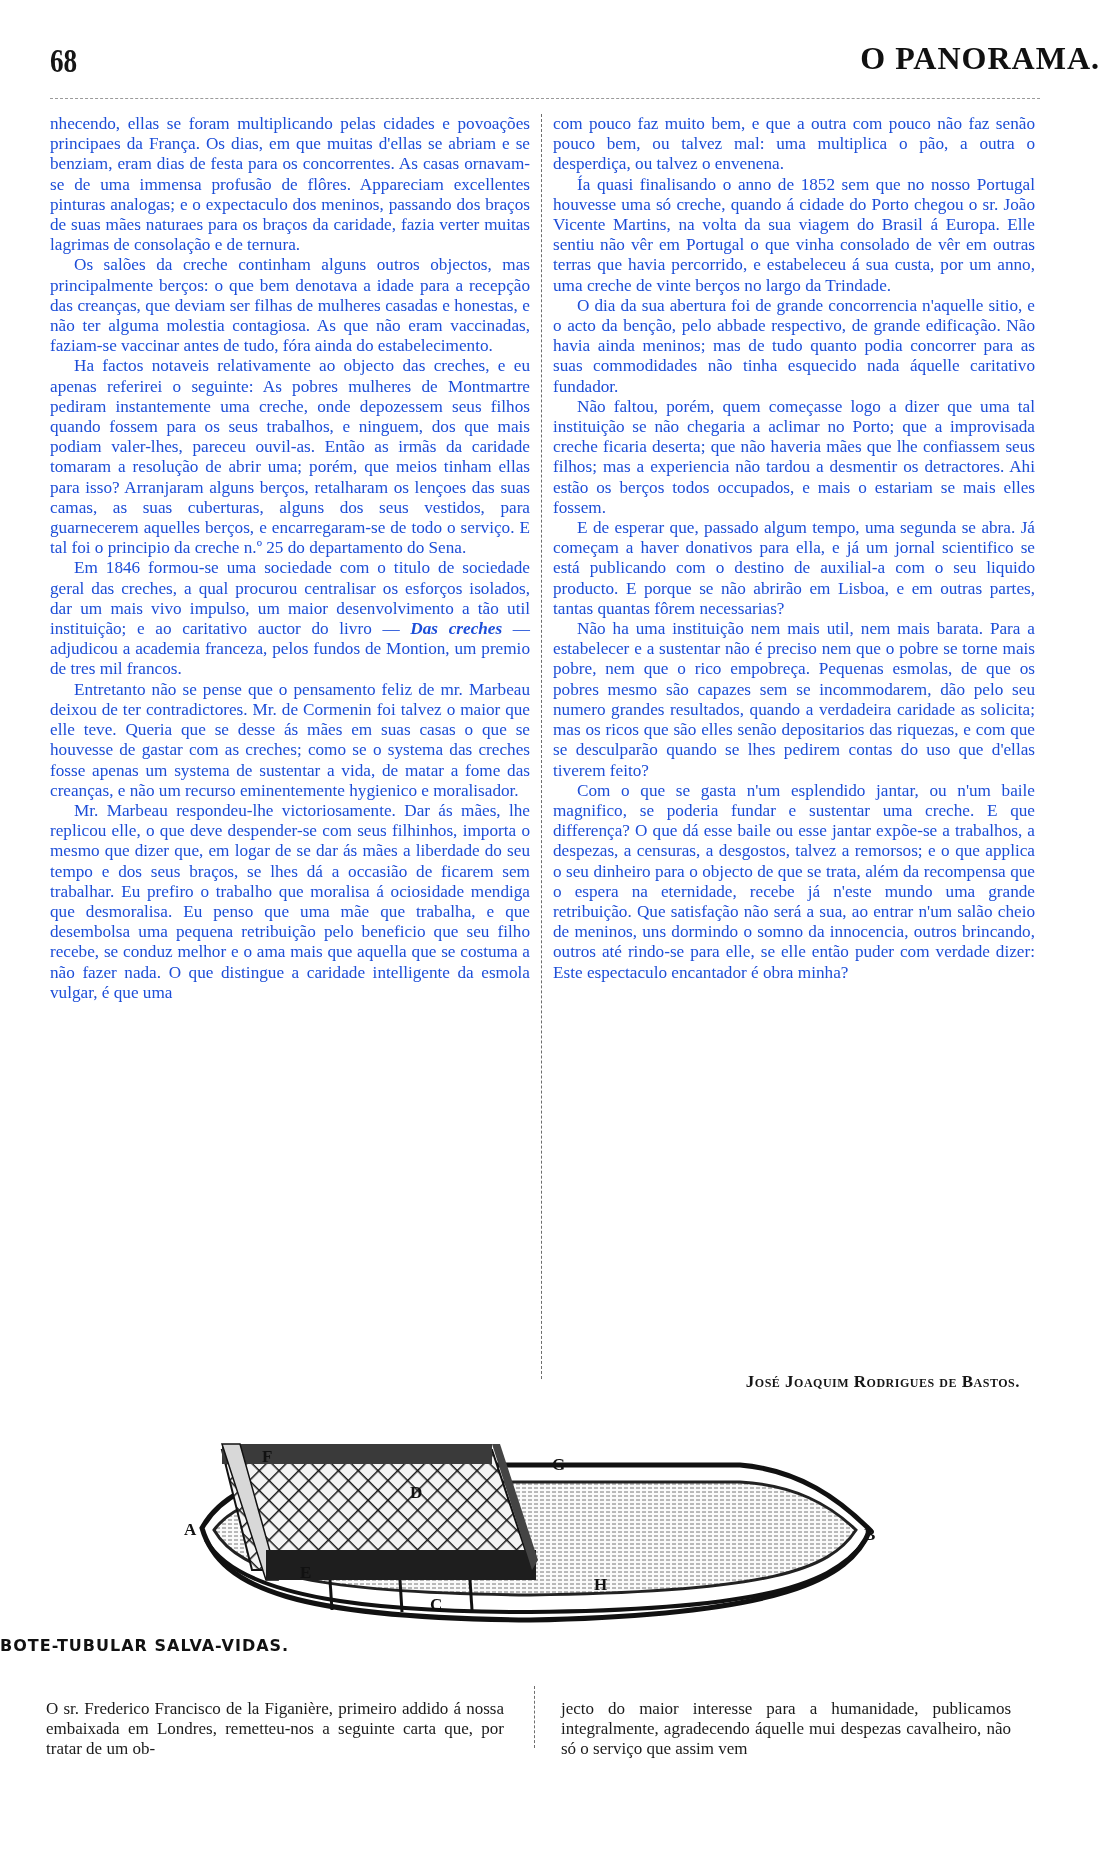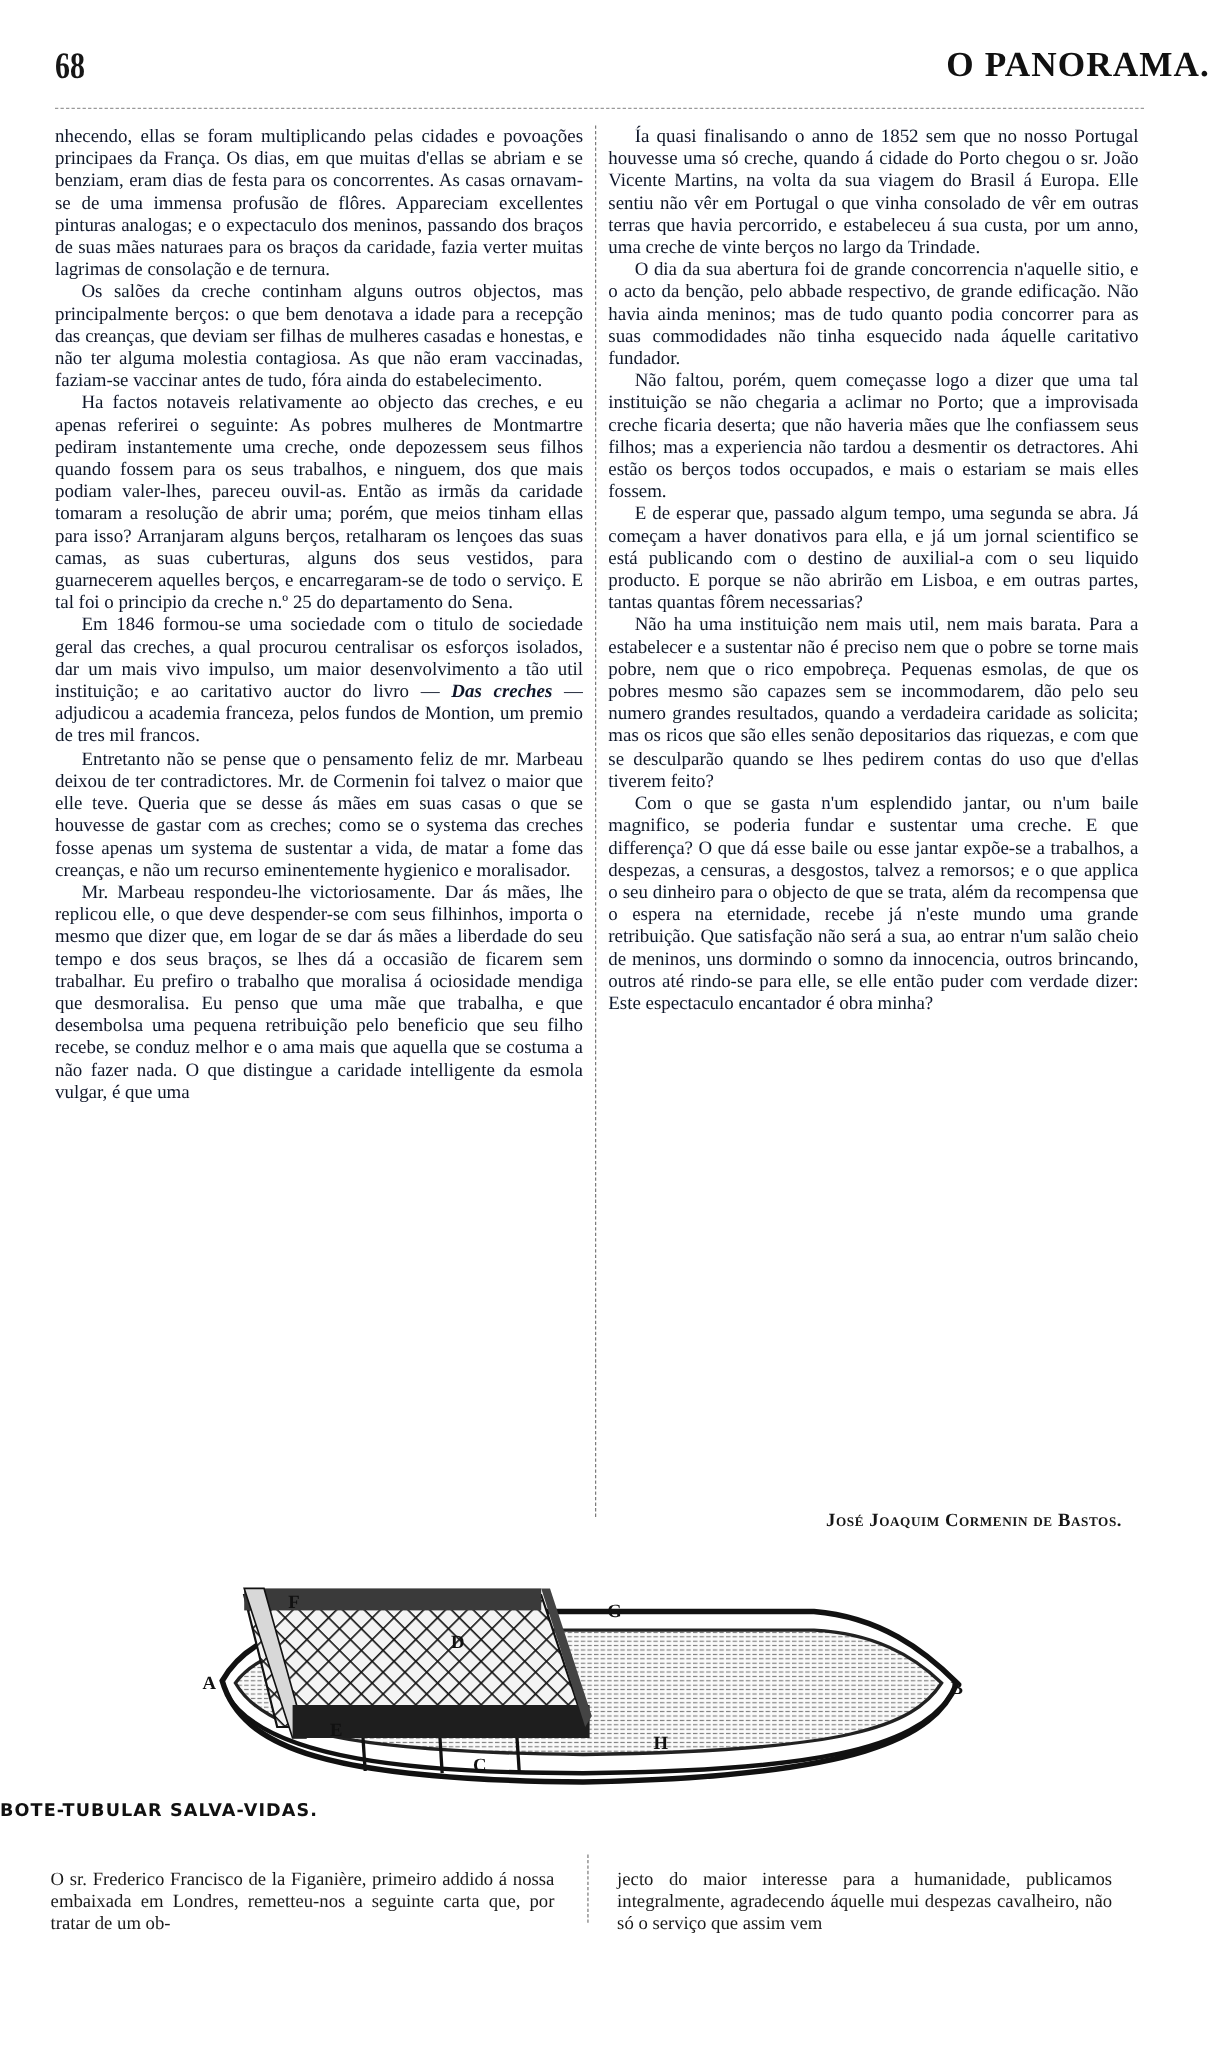--- a/index.html
+++ b/index.html
@@ -17,21 +17,21 @@
     position: absolute; left: 0; width: 1100px; top: 40px; text-align: right;
     font-family: "Liberation Serif", serif; font-size: 32px; font-weight: bold;
     letter-spacing: 1px; color: #111;
   }
   .header-rule {
     position: absolute; left: 50px; top: 98px; width: 990px; height: 0;
     border-top: 1px dashed #9a9a9a;
   }
   .col {
     position: absolute; font-family: "Liberation Serif", serif; font-size: 17.2px;
-    line-height: 20.2px; text-align: justify; color: #0f172a;
+    line-height: 20.2px; text-align: justify; color: #1d4ed8;
   }
   .col-left { left: 50px; top: 114px; width: 480px; }
   .col-right { left: 553px; top: 114px; width: 482px; }
   .col p { margin: 0; text-indent: 24px; }
   .col p.noindent { text-indent: 0; }
   .col p em { font-style: italic; font-weight: bold; }
   .col-divider {
     position: absolute; left: 541px; top: 114px; width: 0; height: 1265px;
     border-left: 1px dashed #6d6d6d;
   }
@@ -71,29 +71,30 @@
   <p>Os salões da creche continham alguns outros objectos, mas principalmente berços: o que bem denotava a idade para a recepção das creanças, que deviam ser filhas de mulheres casadas e honestas, e não ter alguma molestia contagiosa. As que não eram vaccinadas, faziam-se vaccinar antes de tudo, fóra ainda do estabelecimento.</p>
   <p>Ha factos notaveis relativamente ao objecto das creches, e eu apenas referirei o seguinte: As pobres mulheres de Montmartre pediram instantemente uma creche, onde depozessem seus filhos quando fossem para os seus trabalhos, e ninguem, dos que mais podiam valer-lhes, pareceu ouvil-as. Então as irmãs da caridade tomaram a resolução de abrir uma; porém, que meios tinham ellas para isso? Arranjaram alguns berços, retalharam os lençoes das suas camas, as suas cuberturas, alguns dos seus vestidos, para guarnecerem aquelles berços, e encarregaram-se de todo o serviço. E tal foi o principio da creche n.º 25 do departamento do Sena.</p>
   <p><span>Em 1846 formou-se uma sociedade com o titulo de sociedade geral das creches, a qual procurou centralisar os esforços isolados, dar um mais vivo impulso, um maior desenvolvimento a tão util instituição; e ao caritativo auctor do livro —</span> <em>Das creches</em> <span>— adjudicou a academia franceza, pelos fundos de Montion, um premio de tres mil francos.</span></p>
   <p>Entretanto não se pense que o pensamento feliz de mr. Marbeau deixou de ter contradictores. Mr. de Cormenin foi talvez o maior que elle teve. Queria que se desse ás mães em suas casas o que se houvesse de gastar com as creches; como se o systema das creches fosse apenas um systema de sustentar a vida, de matar a fome das creanças, e não um recurso eminentemente hygienico e moralisador.</p>
   <p>Mr. Marbeau respondeu-lhe victoriosamente. Dar ás mães, lhe replicou elle, o que deve despender-se com seus filhinhos, importa o mesmo que dizer que, em logar de se dar ás mães a liberdade do seu tempo e dos seus braços, se lhes dá a occasião de ficarem sem trabalhar. Eu prefiro o trabalho que moralisa á ociosidade mendiga que desmoralisa. Eu penso que uma mãe que trabalha, e que desembolsa uma pequena retribuição pelo beneficio que seu filho recebe, se conduz melhor e o ama mais que aquella que se costuma a não fazer nada. O que distingue a caridade intelligente da esmola vulgar, é que uma</p>
 </div>
 
 <div class="col-divider"></div>
 
 <div class="col col-right">
+  <p class="noindent">com pouco faz muito bem, e que a outra com pouco não faz senão pouco bem, ou talvez mal: uma multiplica o pão, a outra o desperdiça, ou talvez o envenena.</p>
   <p>Ía quasi finalisando o anno de 1852 sem que no nosso Portugal houvesse uma só creche, quando á cidade do Porto chegou o sr. João Vicente Martins, na volta da sua viagem do Brasil á Europa. Elle sentiu não vêr em Portugal o que vinha consolado de vêr em outras terras que havia percorrido, e estabeleceu á sua custa, por um anno, uma creche de vinte berços no largo da Trindade.</p>
   <p>O dia da sua abertura foi de grande concorrencia n'aquelle sitio, e o acto da benção, pelo abbade respectivo, de grande edificação. Não havia ainda meninos; mas de tudo quanto podia concorrer para as suas commodidades não tinha esquecido nada áquelle caritativo fundador.</p>
   <p>Não faltou, porém, quem começasse logo a dizer que uma tal instituição se não chegaria a aclimar no Porto; que a improvisada creche ficaria deserta; que não haveria mães que lhe confiassem seus filhos; mas a experiencia não tardou a desmentir os detractores. Ahi estão os berços todos occupados, e mais o estariam se mais elles fossem.</p>
   <p>E de esperar que, passado algum tempo, uma segunda se abra. Já começam a haver donativos para ella, e já um jornal scientifico se está publicando com o destino de auxilial-a com o seu liquido producto. E porque se não abrirão em Lisboa, e em outras partes, tantas quantas fôrem necessarias?</p>
   <p>Não ha uma instituição nem mais util, nem mais barata. Para a estabelecer e a sustentar não é preciso nem que o pobre se torne mais pobre, nem que o rico empobreça. Pequenas esmolas, de que os pobres mesmo são capazes sem se incommodarem, dão pelo seu numero grandes resultados, quando a verdadeira caridade as solicita; mas os ricos que são elles senão depositarios das riquezas, e com que se desculparão quando se lhes pedirem contas do uso que d'ellas tiverem feito?</p>
   <p>Com o que se gasta n'um esplendido jantar, ou n'um baile magnifico, se poderia fundar e sustentar uma creche. E que differença? O que dá esse baile ou esse jantar expõe-se a trabalhos, a despezas, a censuras, a desgostos, talvez a remorsos; e o que applica o seu dinheiro para o objecto de que se trata, além da recompensa que o espera na eternidade, recebe já n'este mundo uma grande retribuição. Que satisfação não será a sua, ao entrar n'um salão cheio de meninos, uns dormindo o somno da innocencia, outros brincando, outros até rindo-se para elle, se elle então puder com verdade dizer: Este espectaculo encantador é obra minha?</p>
 </div>
 
-<div class="signature">José Joaquim Cormenin de Bastos.</div>
+<div class="signature">José Joaquim Rodrigues de Bastos.</div>
 
 <svg class="figure" viewBox="0 0 700 200" xmlns="http://www.w3.org/2000/svg">
   <defs>
     <pattern id="net" width="14" height="14" patternUnits="userSpaceOnUse" patternTransform="rotate(45)">
       <rect width="14" height="14" fill="#f4f4f4"></rect>
       <line x1="0" y1="0" x2="0" y2="14" stroke="#151515" stroke-width="3"></line>
       <line x1="0" y1="0" x2="14" y2="0" stroke="#151515" stroke-width="3"></line>
     </pattern>
     <pattern id="hatch" width="6" height="4" patternUnits="userSpaceOnUse">
       <rect width="6" height="4" fill="#fafafa"></rect>

